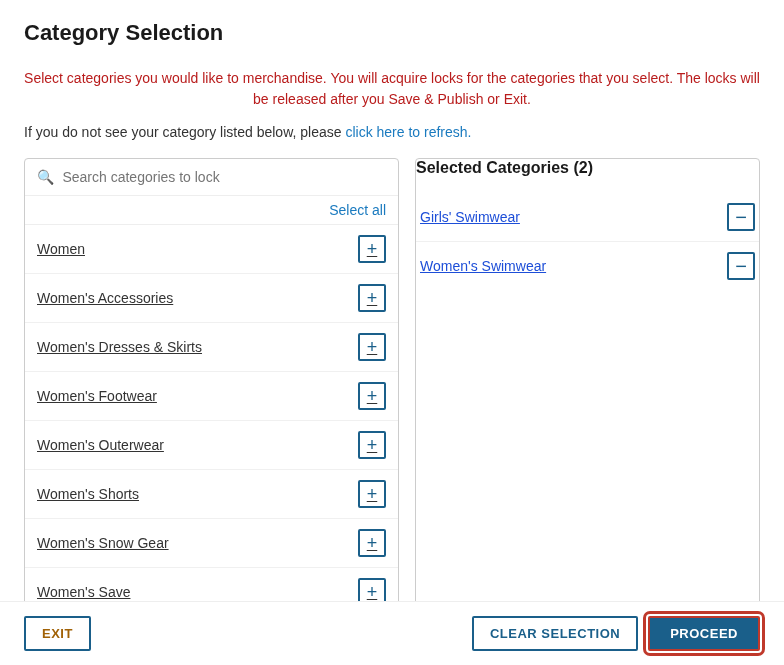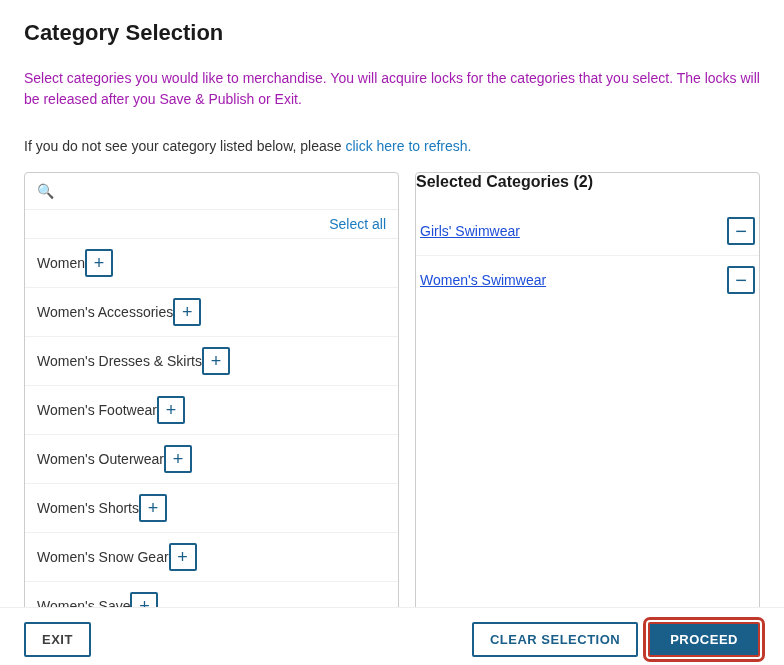--- a/index.html
+++ b/index.html
@@ -16,23 +16,24 @@
       max-width: 784px;
     }
     h1 {
       font-size: 22px;
       font-weight: 700;
       color: #1a1a1a;
       margin-bottom: 22px;
     }
     .description {
       font-size: 14px;
-      color: #a21caf;
-      margin-bottom: 28px;
+      color: #b91c1c;
+      margin-bottom: 14px;
       line-height: 1.5;
+      text-align: center;
     }
     .refresh-note {
       font-size: 14px;
       color: #333;
       margin-bottom: 18px;
     }
     .refresh-link {
       color: #1a7abf;
       text-decoration: none;
       cursor: pointer;
@@ -85,23 +86,24 @@
       font-weight: 500;
       margin-left: 20px;
     }
     .category-list {
       flex: 1;
       overflow-y: auto;
     }
     .category-item {
       display: flex;
       align-items: center;
-      justify-content: flex-start;
+      justify-content: space-between;
       padding: 10px 12px;
       border-bottom: 1px solid #f0f0f0;
+      text-decoration: underline;
     }
     .category-item:last-child {
       border-bottom: none;
     }
     .category-name {
       font-size: 14px;
       color: #333;
     }
     .add-btn {
       width: 28px;
@@ -168,21 +170,21 @@
       position: absolute;
       bottom: 0;
       left: 0;
       right: 0;
       padding: 14px 24px;
       background: #fff;
     }
     .exit-btn {
       border: 2px solid #1a5f8a;
       background: #fff;
-      color: #404040;
+      color: #a16207;
       font-size: 13px;
       font-weight: 700;
       padding: 8px 16px;
       cursor: pointer;
       border-radius: 2px;
       letter-spacing: 0.5px;
     }
     .footer-right {
       display: flex;
       gap: 10px;
@@ -230,20 +232,21 @@
   <p class="refresh-note">
     <span>If you do not see your category listed below, please</span>
     <a class="refresh-link">click here to refresh.</a>
   </p>
 
   <div class="main-content">
 
     <div class="left-panel">
       <div class="search-container">
         <span class="search-icon">🔍</span>
+        <input class="search-input" type="text" placeholder="Search categories to lock" style="">
       </div>
       <div class="select-all-row">
         <button class="select-all-btn">Select all</button>
       </div>
       <div class="category-list-wrapper">
         <div class="category-list" id="category-list">
 
         <div class="category-item">
       <span class="category-name">Women</span>
       <button class="add-btn">+</button>

